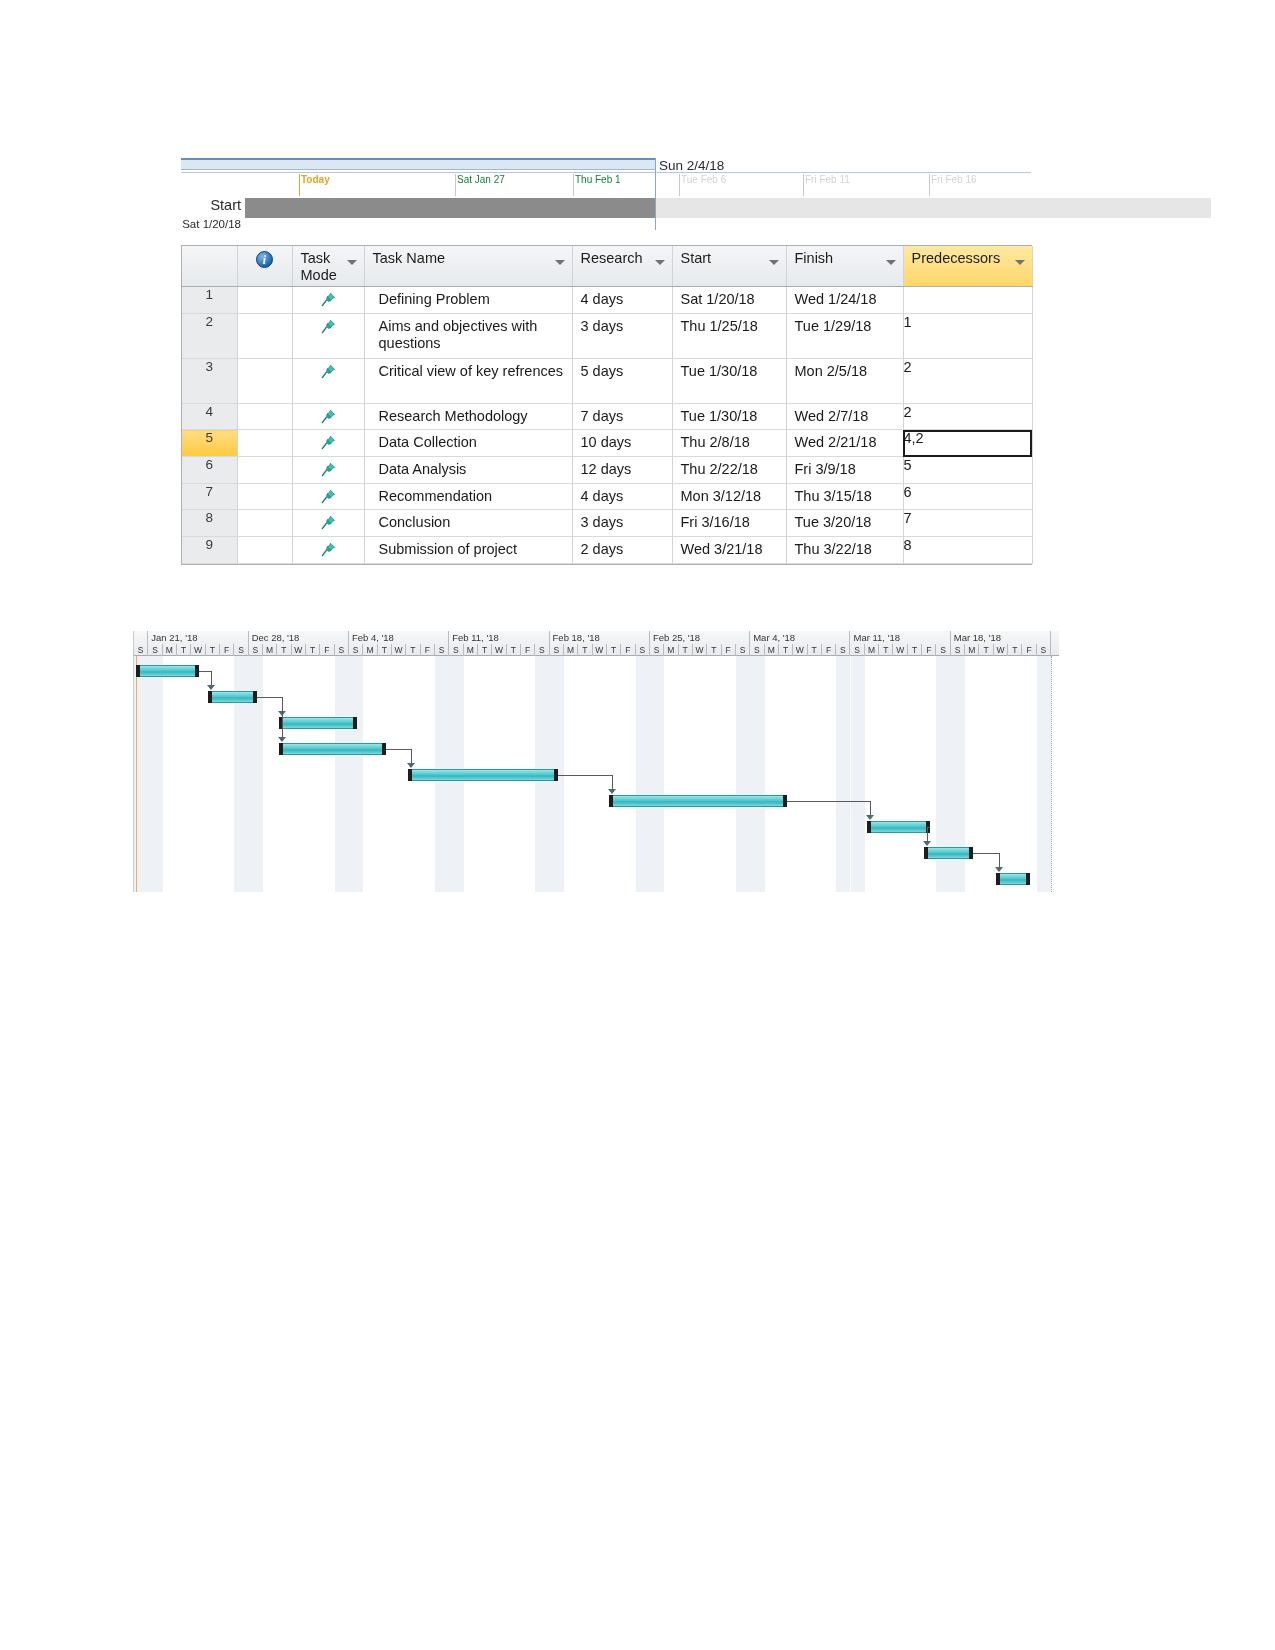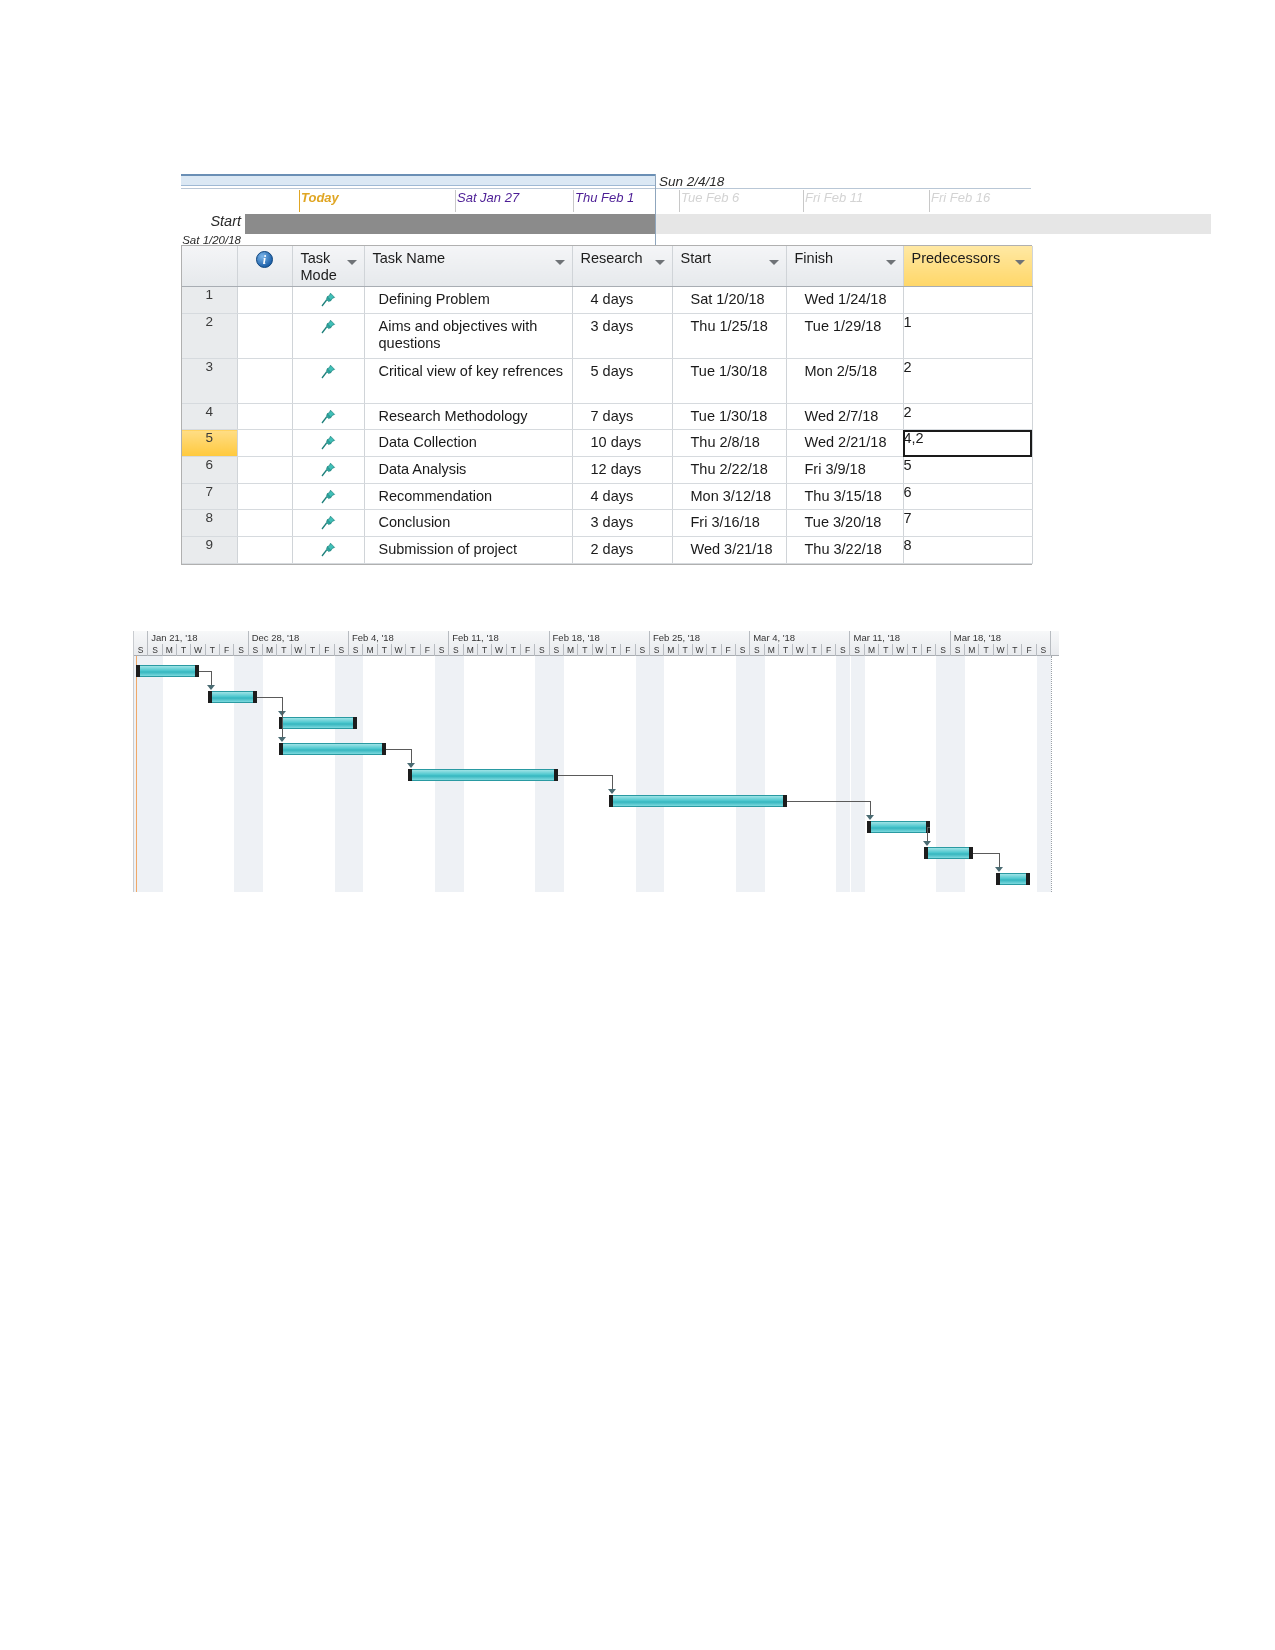--- a/index.html
+++ b/index.html
@@ -16,24 +16,23 @@
     position: relative;
     width: 1275px;
     height: 1650px;
     background: #ffffff;
   }
 
   
   #timeline {
     position: absolute;
     left: 181px;
-    top: 172px;
+    top: 156px;
     width: 850px;
     height: 78px;
-    font-style: italic;
   }
   .tl-topbar {
     position: absolute;
     left: 0; top: 2px;
     width: 475px; height: 12px;
     background: #dbe8f4;
     border-top: 2px solid #6a8fb5;
     border-bottom: 1px solid #9fb9d4;
     box-sizing: border-box;
   }
@@ -62,30 +61,30 @@
     color: #2b2b2b;
     white-space: nowrap;
   }
   .tl-ticklabels {
     position: absolute;
     left: 0; top: 18px;
     width: 850px; height: 22px;
   }
   .tl-tick {
     position: absolute;
-    font-size: 13px;
+    font-size: 10px;
     white-space: nowrap;
     color: #aaaaaa;
     top: 0;
   }
   .tl-tick.today {
     color: #e0a624;
     font-weight: bold;
   }
-  .tl-tick.dark { color: #4c1d95; }
+  .tl-tick.dark { color: #15803d; }
   .tl-tick.faded { color: #d3d3d3; }
   .tl-tickmark {
     position: absolute;
     top: 18px;
     width: 1px; height: 22px;
     background: #c8c8c8;
   }
   .tl-tickmark.bright { background: #e0a624; }
   .tl-bar-dark {
     position: absolute;
@@ -194,21 +193,21 @@
   tr.selected td.rownum {
     background: #ffd15c;
     background: linear-gradient(#ffdd85, #ffc93d);
   }
   .pin {
     display: block;
     margin: 4px auto 0 auto;
     width: 18px; height: 18px;
     position: relative;
   }
-  .cellpad { padding: 4px 6px 4px 8px; line-height: 1.22; margin-left: 10px; }
+  .cellpad { padding: 4px 6px 4px 8px; line-height: 1.22; }
   .cellpad-name { padding: 4px 6px 4px 14px; line-height: 1.22; }
   td.c-pred { padding: 4px 6px 4px 6px; }
   td.pred-active {
     outline: 2px solid #1a1a1a;
     outline-offset: -2px;
     position: relative;
   }
   tr.r-tall td { height: 44px; }
   tr.r-short td { height: 23px; }
 

